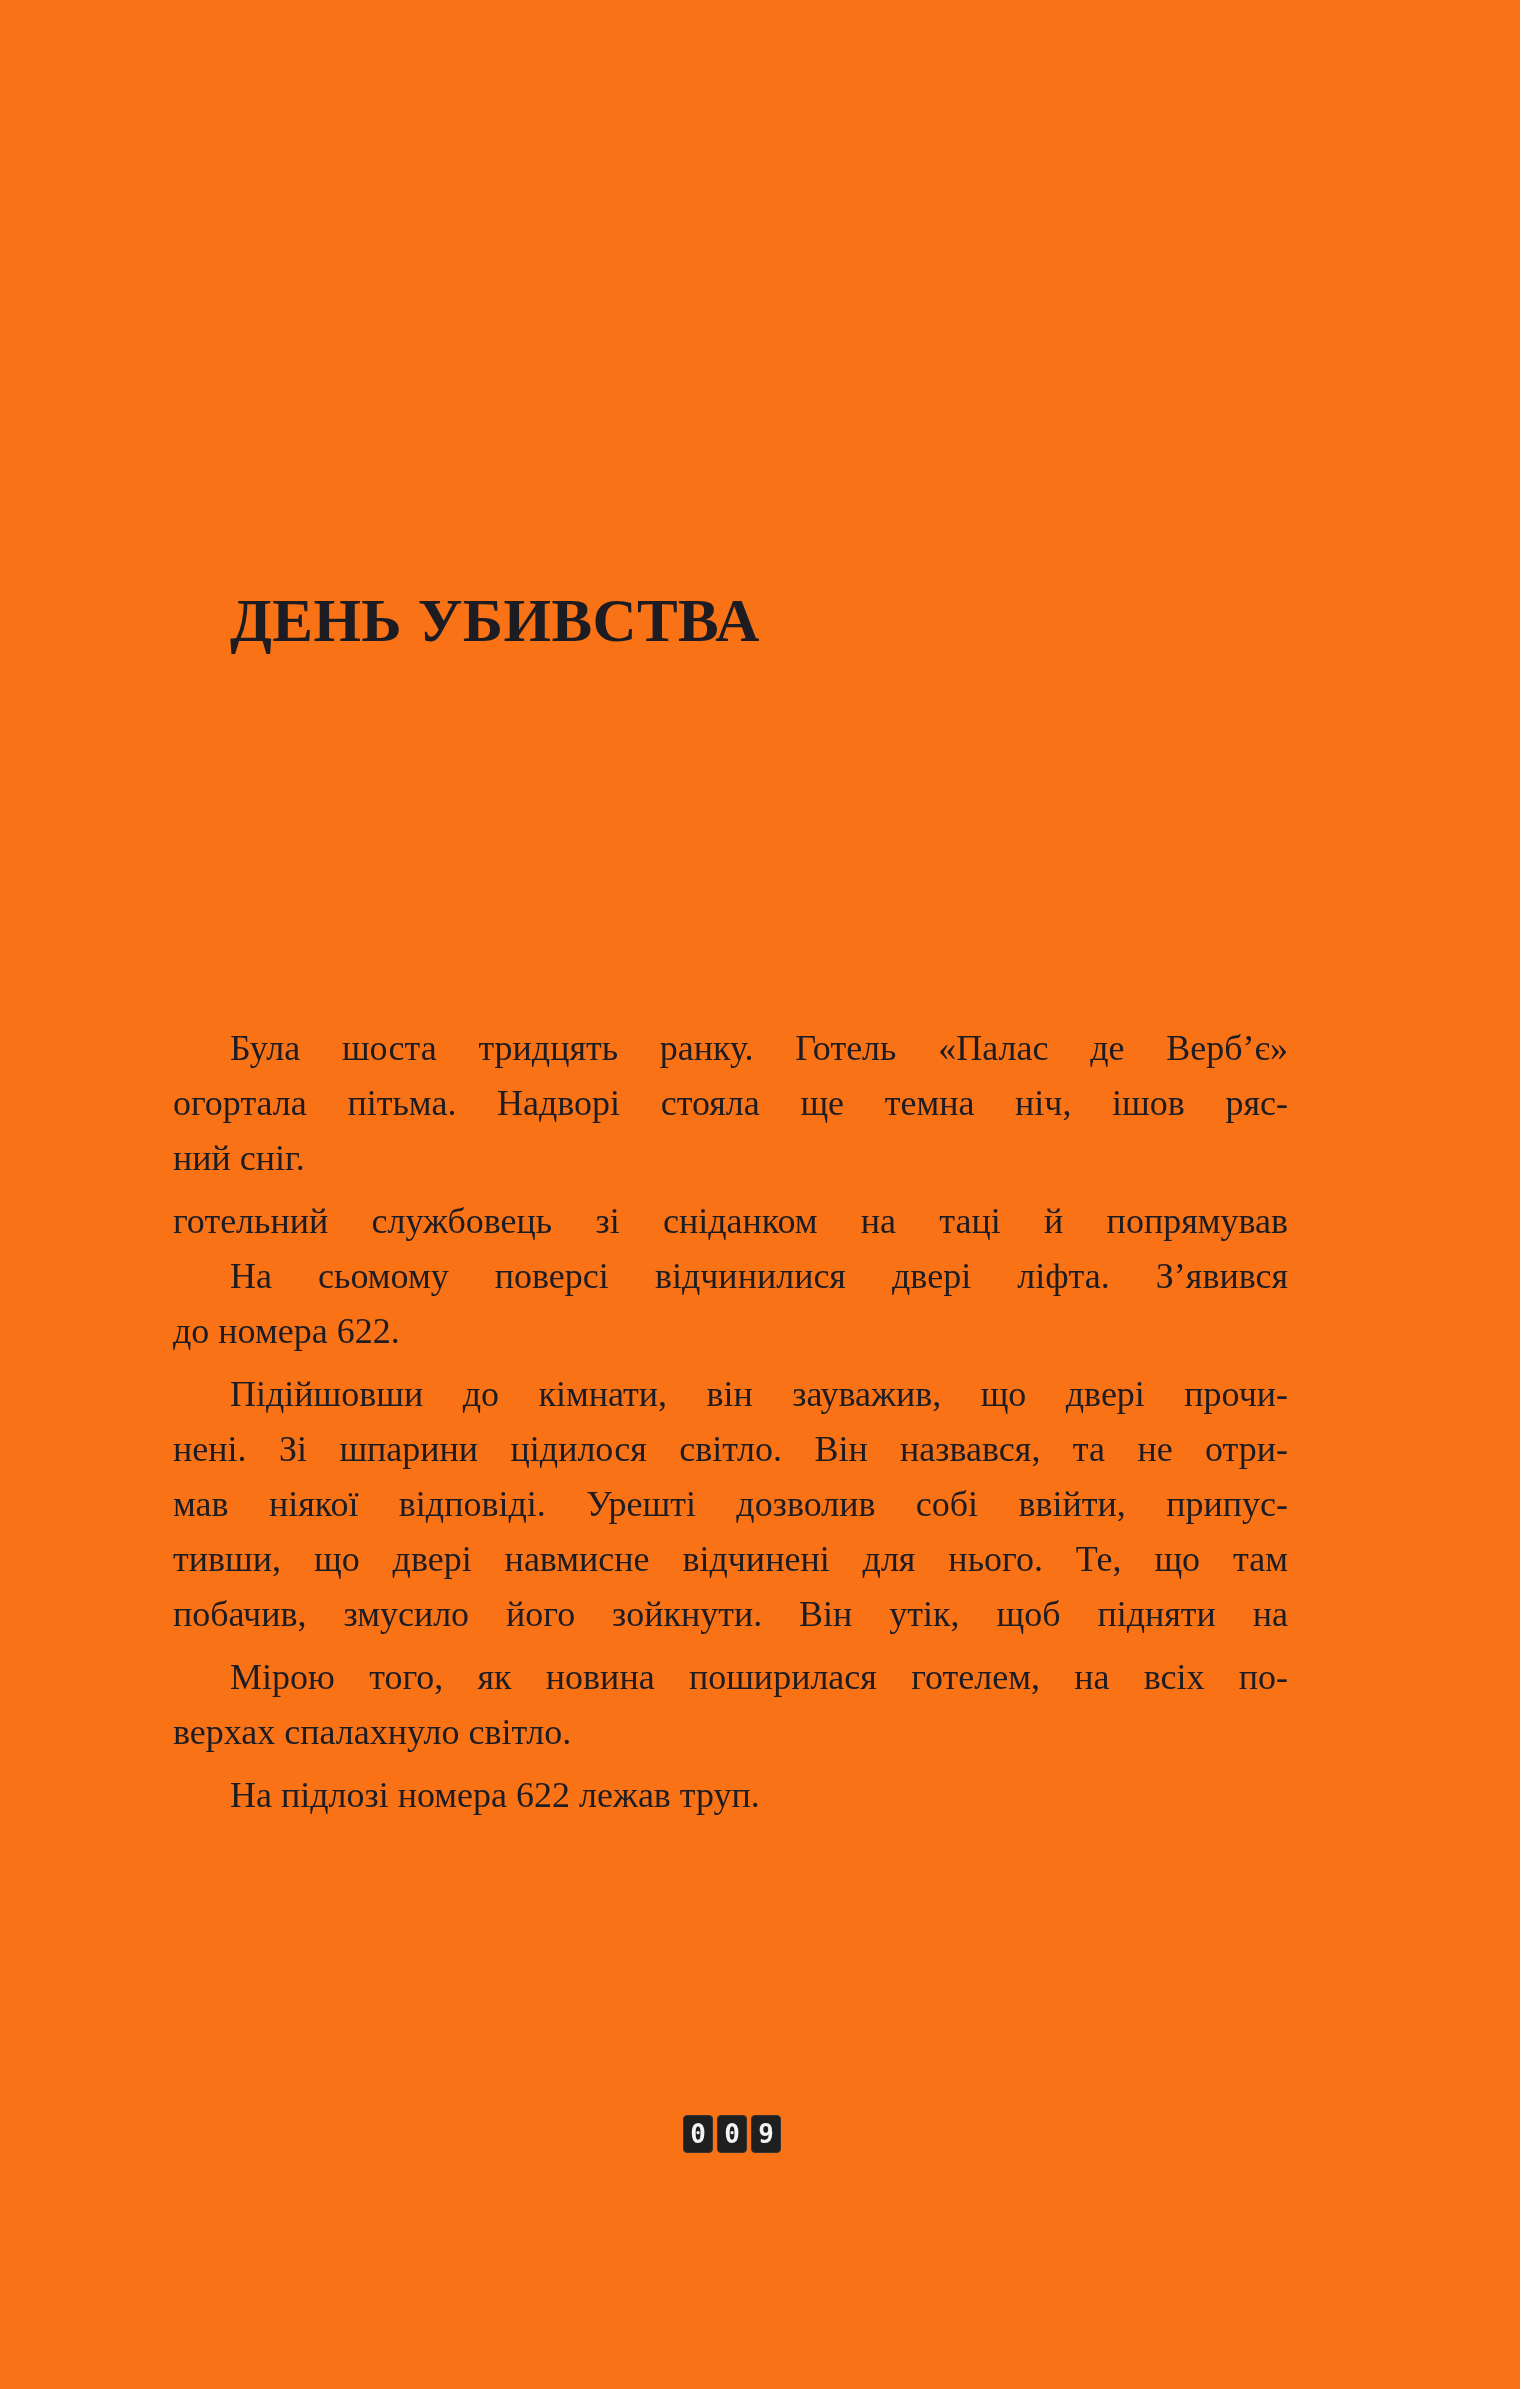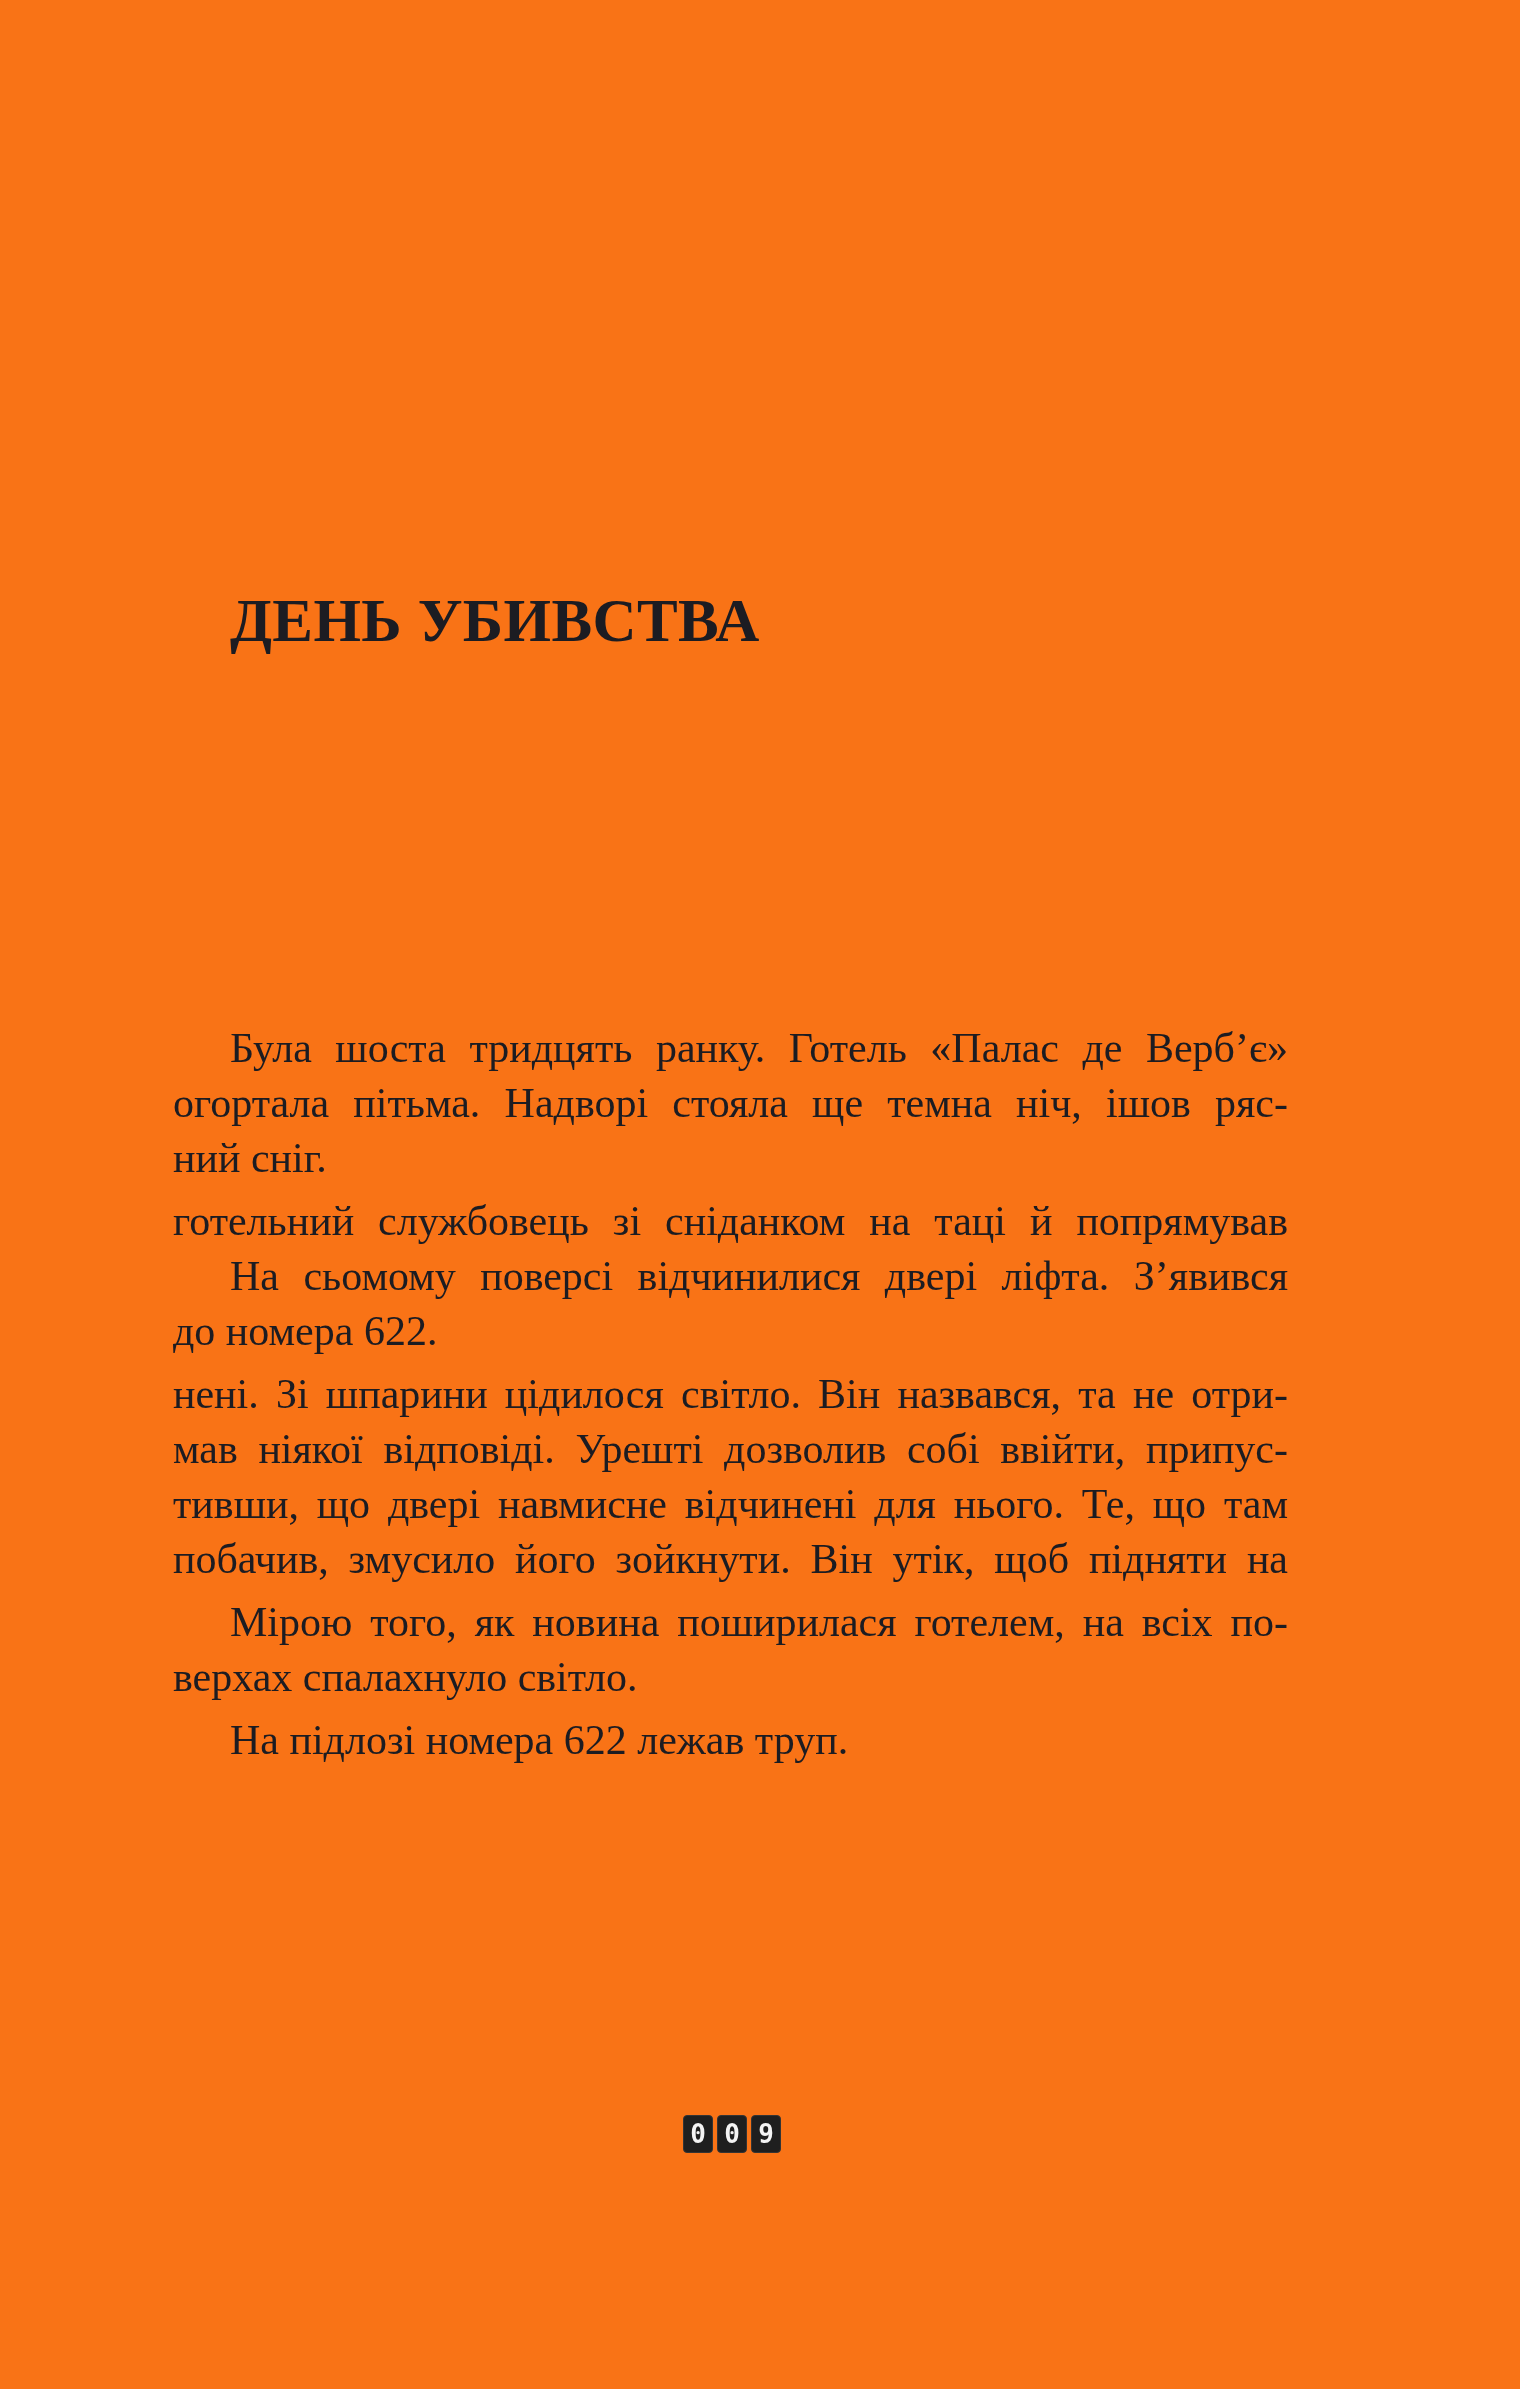--- a/index.html
+++ b/index.html
@@ -33,21 +33,21 @@
     font-size: 37px;
     font-style: italic;
     line-height: 55px;
     white-space: nowrap;
   }
   .body-text {
     position: absolute;
     left: 173px;
     top: 1021px;
     width: 1115px;
-    font-size: 42px;
+    font-size: 36px;
     line-height: 55px;
   }
   .paragraph {
     margin: 0 0 8px 0;
   }
   .paragraph:last-child {
     margin-bottom: 1px;
   }
   .line {
     width: 100%;
@@ -100,20 +100,21 @@
         <div class="line indent">Була шоста тридцять ранку. Готель «Палас де Верб’є»</div>
         <div class="line">огортала пітьма. Надворі стояла ще темна ніч, ішов ряс-</div>
         <div class="line last">ний сніг.</div>
       </div>
       <div class="paragraph">
         <div class="line">готельний службовець зі сніданком на таці й попрямував</div>
         <div class="line indent">На сьомому поверсі відчинилися двері ліфта. З’явився</div>
         <div class="line last">до номера 622.</div>
       </div>
       <div class="paragraph">
+        <div class="line indent">Підійшовши до кімнати, він зауважив, що двері прочи-</div>
         <div class="line">нені. Зі шпарини цідилося світло. Він назвався, та не отри-</div>
         <div class="line">мав ніякої відповіді. Урешті дозволив собі ввійти, припус-</div>
         <div class="line">тивши, що двері навмисне відчинені для нього. Те, що там</div>
         <div class="line">побачив, змусило його зойкнути. Він утік, щоб підняти на</div>
       </div>
       <div class="paragraph">
         <div class="line indent">Мірою того, як новина поширилася готелем, на всіх по-</div>
         <div class="line last">верхах спалахнуло світло.</div>
       </div>
       <div class="paragraph">

